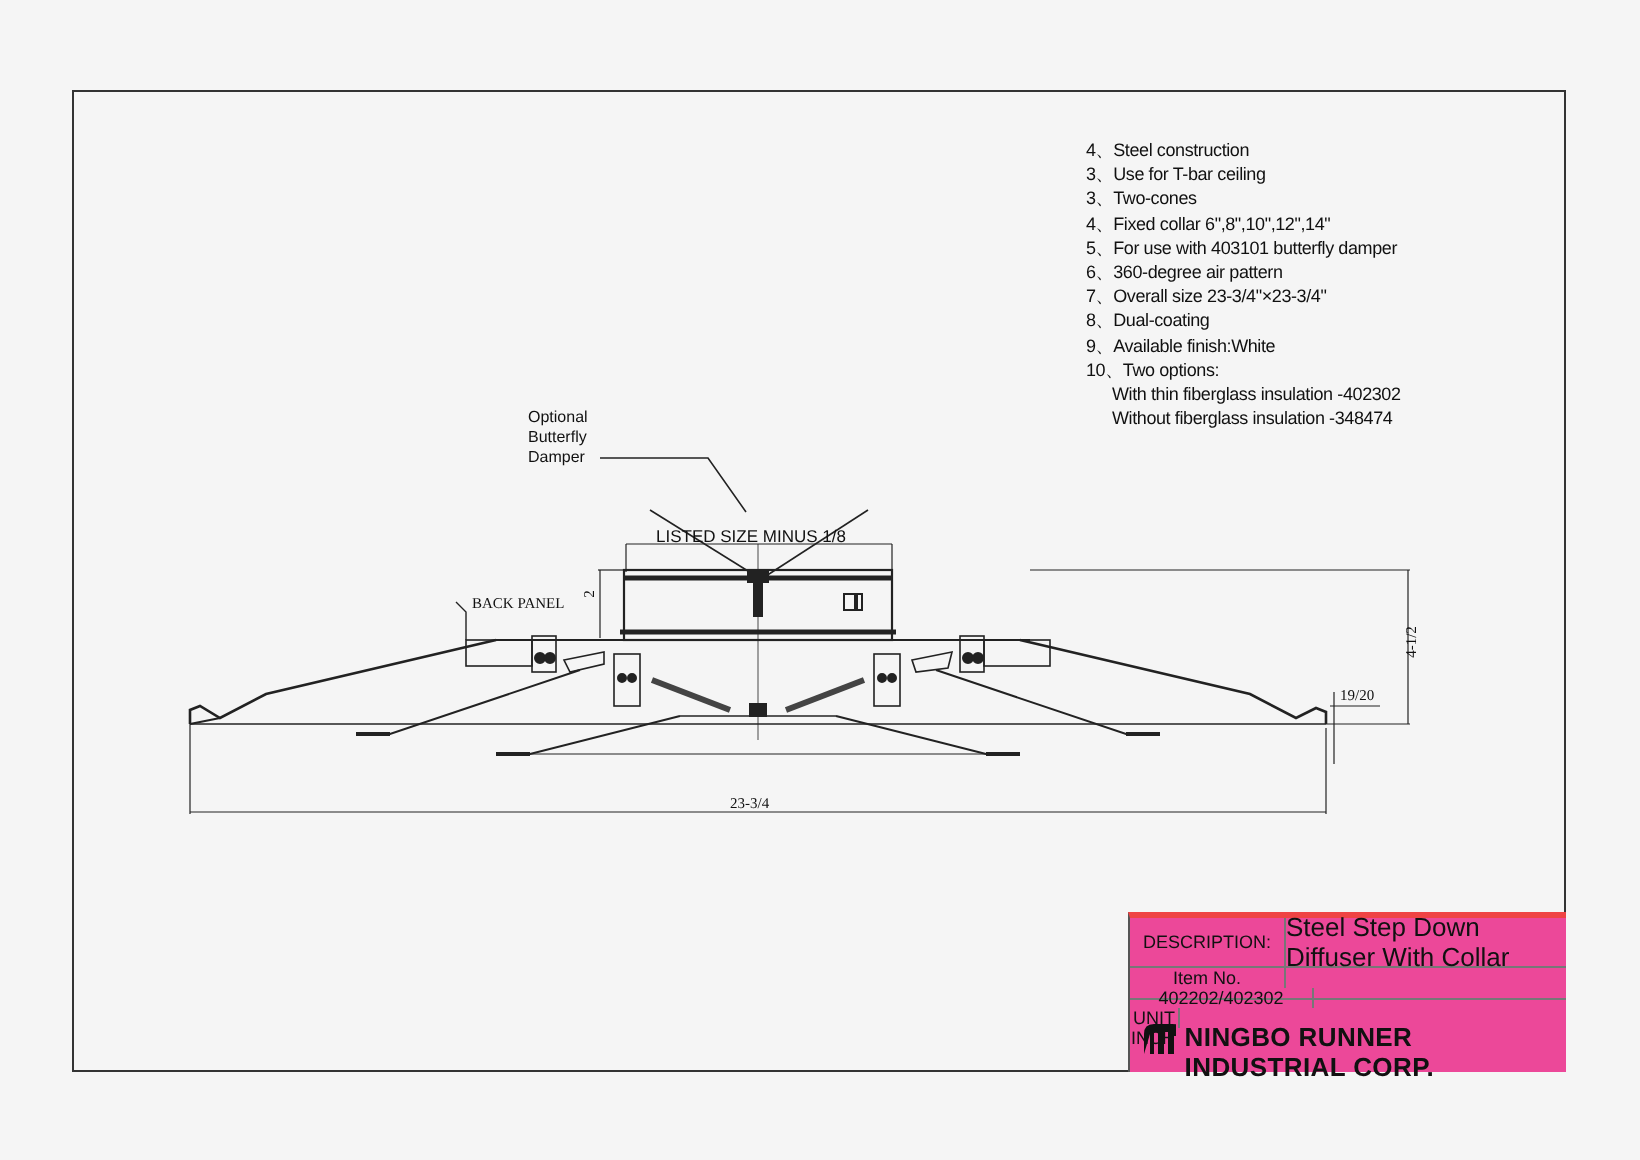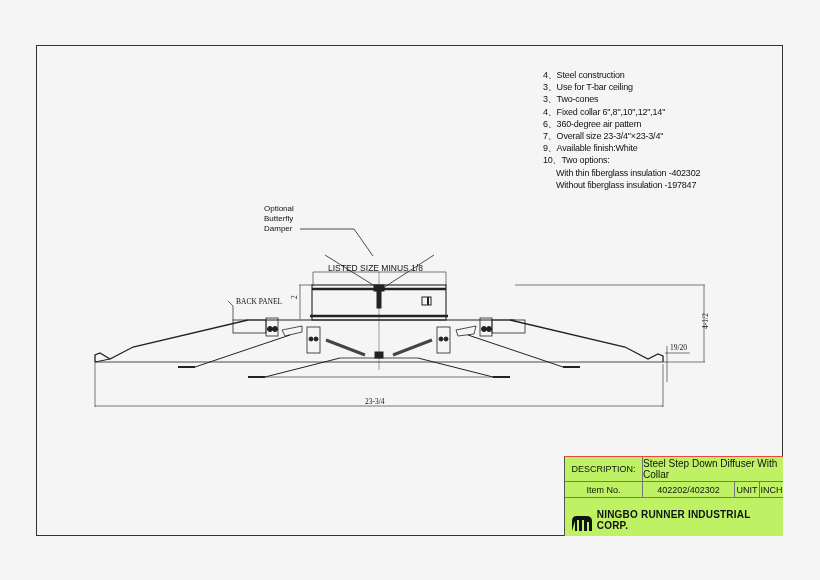--- a/index.html
+++ b/index.html
@@ -16,47 +16,49 @@
       position: absolute; left: 543px; top: 69px; font-size: 9px; line-height: 12.2px;
       letter-spacing: -0.2px;
     }
     .notes .title { margin-bottom: 1px; }
     .notes .sub { padding-left: 13px; }
     svg.drawing { position: absolute; left: 0; top: 0; }
     .lbl { position: absolute; font-size: 8px; line-height: 10px; }
     .serif { font-family: "Liberation Serif", serif; font-size: 7.5px; }
     .titleblock {
       position: absolute; left: 564px; top: 456px; width: 219px; height: 80px;
-      border-left: 1px solid #555; border-top: 1px solid #ef4444; box-sizing: border-box;
-      background: #bef264;
+      border-left: 1px solid #555; border-top: 3px solid #ef4444; box-sizing: border-box;
+      background: #ec4899;
     }
     .tb-row { position: absolute; left: 0; display: flex; border-bottom: 1px solid #777; box-sizing: border-box; }
     .tb-cell { display: flex; align-items: center; justify-content: center; font-size: 9px; border-right: 1px solid #777; box-sizing: border-box; }
     .tb-cell:last-child { border-right: none; }
     .corp {
-      position: absolute; left: 6px; top: 52px; display: flex; align-items: flex-end; gap: 4px;
-      font-size: 10px; font-weight: bold; letter-spacing: 0.2px;
+      position: absolute; left: 6px; top: 52px; display: flex; align-items: flex-start; gap: 4px;
+      font-size: 13px; font-weight: bold; letter-spacing: 0.2px;
     }
   </style>
 </head>
 <body>
 
 <div class="frame"></div>
 
 <div class="notes">
   <div>4、Steel construction</div>
   <div>3、Use for T-bar ceiling</div>
   <div>3、Two-cones</div>
   <div>4、Fixed collar 6",8",10",12",14"</div>
+  <div>5、For use with 403101 butterfly damper</div>
   <div>6、360-degree air pattern</div>
   <div>7、Overall size 23-3/4"×23-3/4"</div>
+  <div>8、Dual-coating</div>
   <div>9、Available finish:White</div>
   <div>10、Two options:</div>
   <div class="sub">With thin fiberglass insulation -402302</div>
-  <div class="sub">Without fiberglass insulation -197847</div>
+  <div class="sub">Without fiberglass insulation -348474</div>
 </div>
 
 <svg class="drawing" width="820" height="580" fill="none" stroke="#222" stroke-width="1">
 
   <line x1="379" y1="272" x2="379" y2="370" stroke="#666" stroke-width="0.6"></line>
 
   <polyline points="300,229 354,229 373,256" stroke-width="0.8"></polyline>
   <line x1="325" y1="255" x2="378" y2="288" stroke-width="0.8"></line>
   <line x1="434" y1="255" x2="383" y2="288" stroke-width="0.8"></line>
 
@@ -139,23 +141,23 @@
 <div class="lbl" style="left:328px;top:263px;font-size:8.5px;">LISTED SIZE MINUS 1/8</div>
 <div class="lbl serif" style="left:192px;top:297px;padding-left:44px;">BACK PANEL</div>
 <div class="lbl serif" style="left:293px;top:292px;transform:rotate(-90deg);">2</div>
 <div class="lbl serif" style="left:698px;top:316px;transform:rotate(-90deg);">4-1/2</div>
 <div class="lbl serif" style="left:670px;top:343px;">19/20</div>
 <div class="lbl serif" style="left:365px;top:397px;">23-3/4</div>
 
 <div class="titleblock">
   <div class="tb-row" style="top:0;height:25px;width:218px;">
     <div class="tb-cell" style="width:78px;">DESCRIPTION:</div>
-    <div class="tb-cell" style="width:140px;font-size:10px;">Steel Step Down Diffuser With Collar</div>
+    <div class="tb-cell" style="width:140px;font-size:13px;">Steel Step Down Diffuser With Collar</div>
   </div>
-  <div class="tb-row" style="top:25px;height:16px;width:218px;">
+  <div class="tb-row" style="top:25px;height:16px;width:218px;flex-direction:column;">
     <div class="tb-cell" style="width:78px;">Item No.</div>
     <div class="tb-cell" style="width:92px;">402202/402302</div>
     <div class="tb-cell" style="width:25px;">UNIT</div>
     <div class="tb-cell" style="width:23px;">INCH</div>
   </div>
   <div class="corp">
     <svg width="22" height="16">
       <path d="M1 16 V6 Q1 1 6 1 H15 Q21 1 21 6 V16 H18 V7 H16 V16 H13 V5 H11 V16 H8 V5 H6 V16 H4 V6 Z" fill="#111"></path>
     </svg>
     <span>NINGBO RUNNER INDUSTRIAL CORP.</span>

